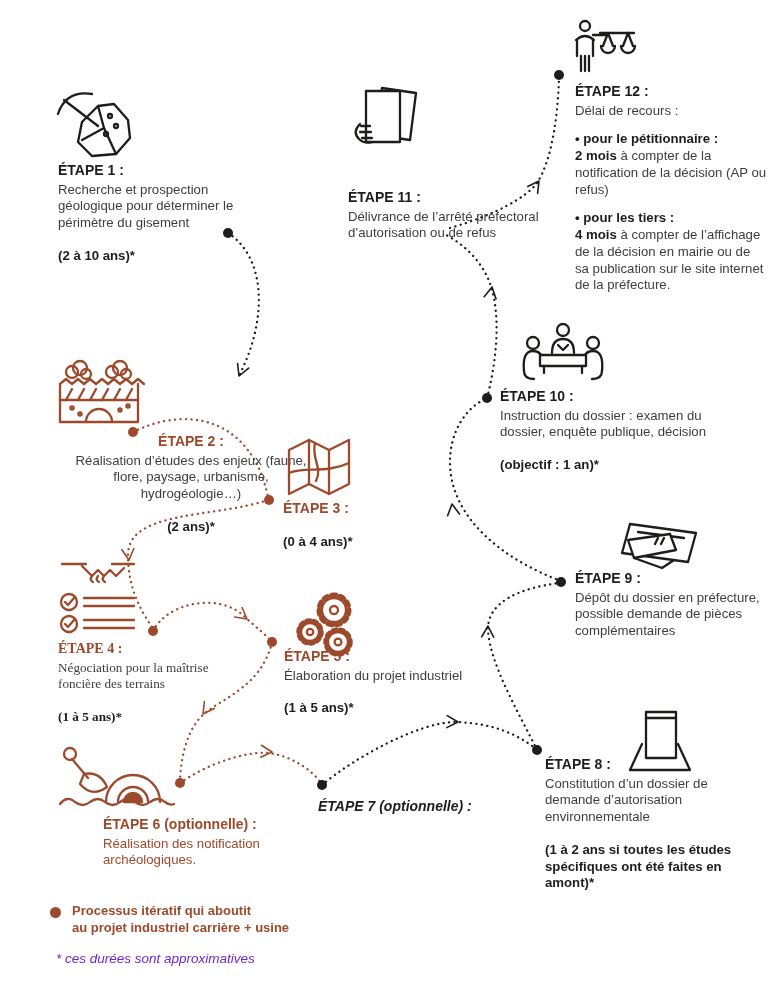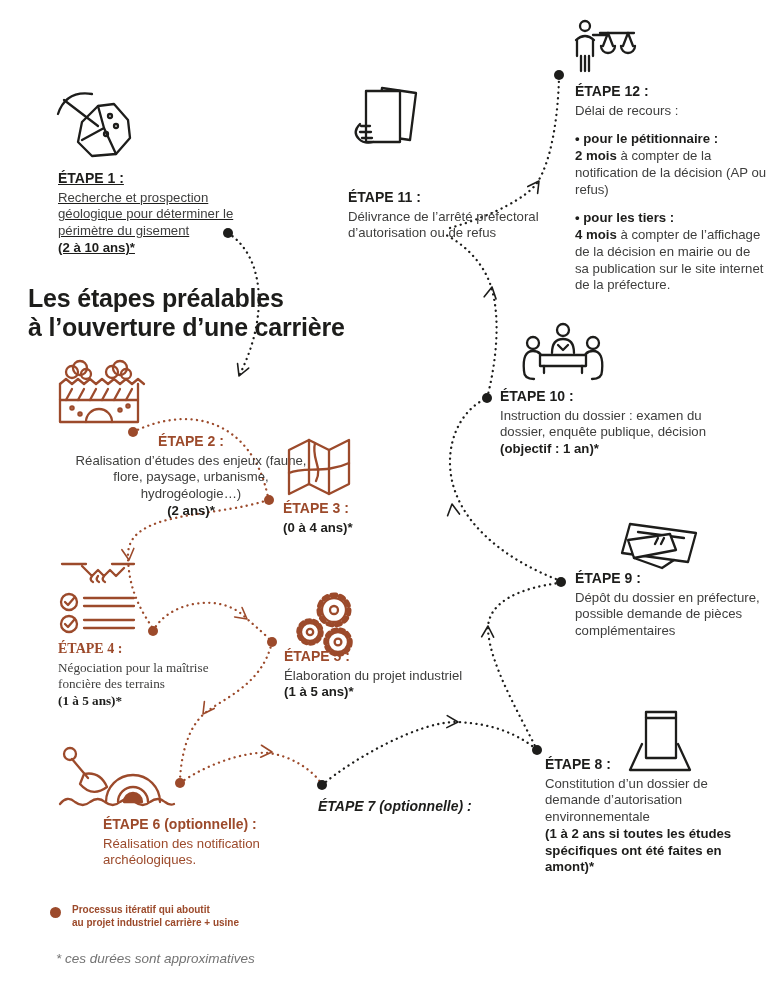--- a/index.html
+++ b/index.html
@@ -13,29 +13,29 @@
   .dotted{fill:none;stroke-width:2.3;stroke-linecap:round;stroke-dasharray:0.1 5.4;}
   .chev{fill:none;stroke-width:1.6;stroke-linecap:round;stroke-linejoin:round;}
   .icon{position:absolute;}
   .icon svg{display:block;fill:none;stroke:currentColor;stroke-width:2.3;stroke-linecap:round;stroke-linejoin:round;}
   .ink{color:#1d1d1b;} .accent-c{color:#9c4a2b;}
   .txt{position:absolute;}
   .step-label{font-weight:bold;font-size:14px;line-height:1.25;color:#1d1d1b;margin-bottom:2px;}
   .accent .step-label{color:#9c4a2b;}
   .step-text{font-size:13.2px;line-height:1.27;color:#3e3e3d;}
   .accent-body .step-text{color:#9c4a2b;}
-  .step-dur{font-size:13.2px;line-height:1.27;font-weight:bold;color:#1d1d1b;}
+  .step-dur{font-size:13.2px;line-height:1.27;font-weight:bold;color:#1d1d1b;margin-top:16px;}
   .b-head{font-weight:bold;color:#1d1d1b;margin-top:12px;}
   .bold{font-weight:bold;color:#1d1d1b;}
   #page-title{position:absolute;left:28px;top:284px;width:340px;
     font-size:25px;font-weight:800;line-height:1.17;color:#1d1d1b;letter-spacing:-0.2px;}
   #legend{position:absolute;left:50px;top:903px;}
   #legend .ldot{position:absolute;left:0;top:4px;width:11px;height:11px;border-radius:50%;background:#9c4a2b;}
-  #legend .ltext{margin-left:22px;width:270px;font-size:10px;font-weight:bold;color:#9c4a2b;line-height:1.3;}
-  #footnote{position:absolute;left:56px;top:951px;font-size:13.5px;font-style:italic;color:#737373;}
+  #legend .ltext{margin-left:22px;width:270px;font-size:13px;font-weight:bold;color:#9c4a2b;line-height:1.3;}
+  #footnote{position:absolute;left:56px;top:951px;font-size:13.5px;font-style:italic;color:#6d28d9;}
 </style>
 </head>
 <body>
 
 <div id="canvas">
 
   <svg id="flow" viewBox="0 0 768 986">
 
     <path class="dotted line-k" d="M228,233 C264,256 270,316 238,378"></path>
     <g transform="translate(239,376) rotate(112)">
@@ -87,37 +87,33 @@
     <circle class="dot-r" cx="153" cy="631" r="5"></circle>
     <circle class="dot-r" cx="272" cy="642" r="5"></circle>
     <circle class="dot-r" cx="180" cy="783" r="5"></circle>
     <circle class="dot-k" cx="322" cy="785" r="5"></circle>
     <circle class="dot-k" cx="537" cy="750" r="5"></circle>
     <circle class="dot-k" cx="561" cy="582" r="5"></circle>
     <circle class="dot-k" cx="487" cy="398" r="5"></circle>
     <circle class="dot-k" cx="559" cy="75" r="5"></circle>
   </svg>
 
-  <div id="page-title">
-    <div>Les étapes préalables</div>
-    <div>à l’ouverture d’une carrière</div>
-  </div>
 
   <div class="icon ink" style="left:56px;top:86px;">
     <svg width="84" height="82" viewBox="0 0 84 82">
       <path d="M26,36 L42,20 L58,18 L72,34 L74,52 L60,68 L36,70 L22,56 Z"></path>
       <path d="M42,20 L48,42 L60,68 M48,42 L26,54"></path>
       <circle cx="54" cy="30" r="2"></circle>
         <circle cx="60" cy="40" r="2"></circle>
         <circle cx="50" cy="48" r="2"></circle>
       <path d="M8,14 L42,40"></path>
       <path d="M2,28 Q10,4 36,8"></path>
     </svg>
   </div>
-  <div class="txt" style="left:58px;top:170px;width:215px;text-decoration:underline;">
+  <div class="txt" style="left:58px;top:162px;width:215px;">
     <div class="step-label">ÉTAPE 1 :</div>
     <div class="step-text">Recherche et prospection géologique pour déterminer le périmètre du gisement</div>
     <div class="step-dur">(2 à 10 ans)*</div>
   </div>
 
   <div class="icon accent-c" style="left:54px;top:358px;">
     <svg width="92" height="74" viewBox="0 0 92 74">
       <circle cx="18" cy="14" r="6"></circle>
         <circle cx="26" cy="10" r="7"></circle>
         <circle cx="32" cy="16" r="5"></circle>

